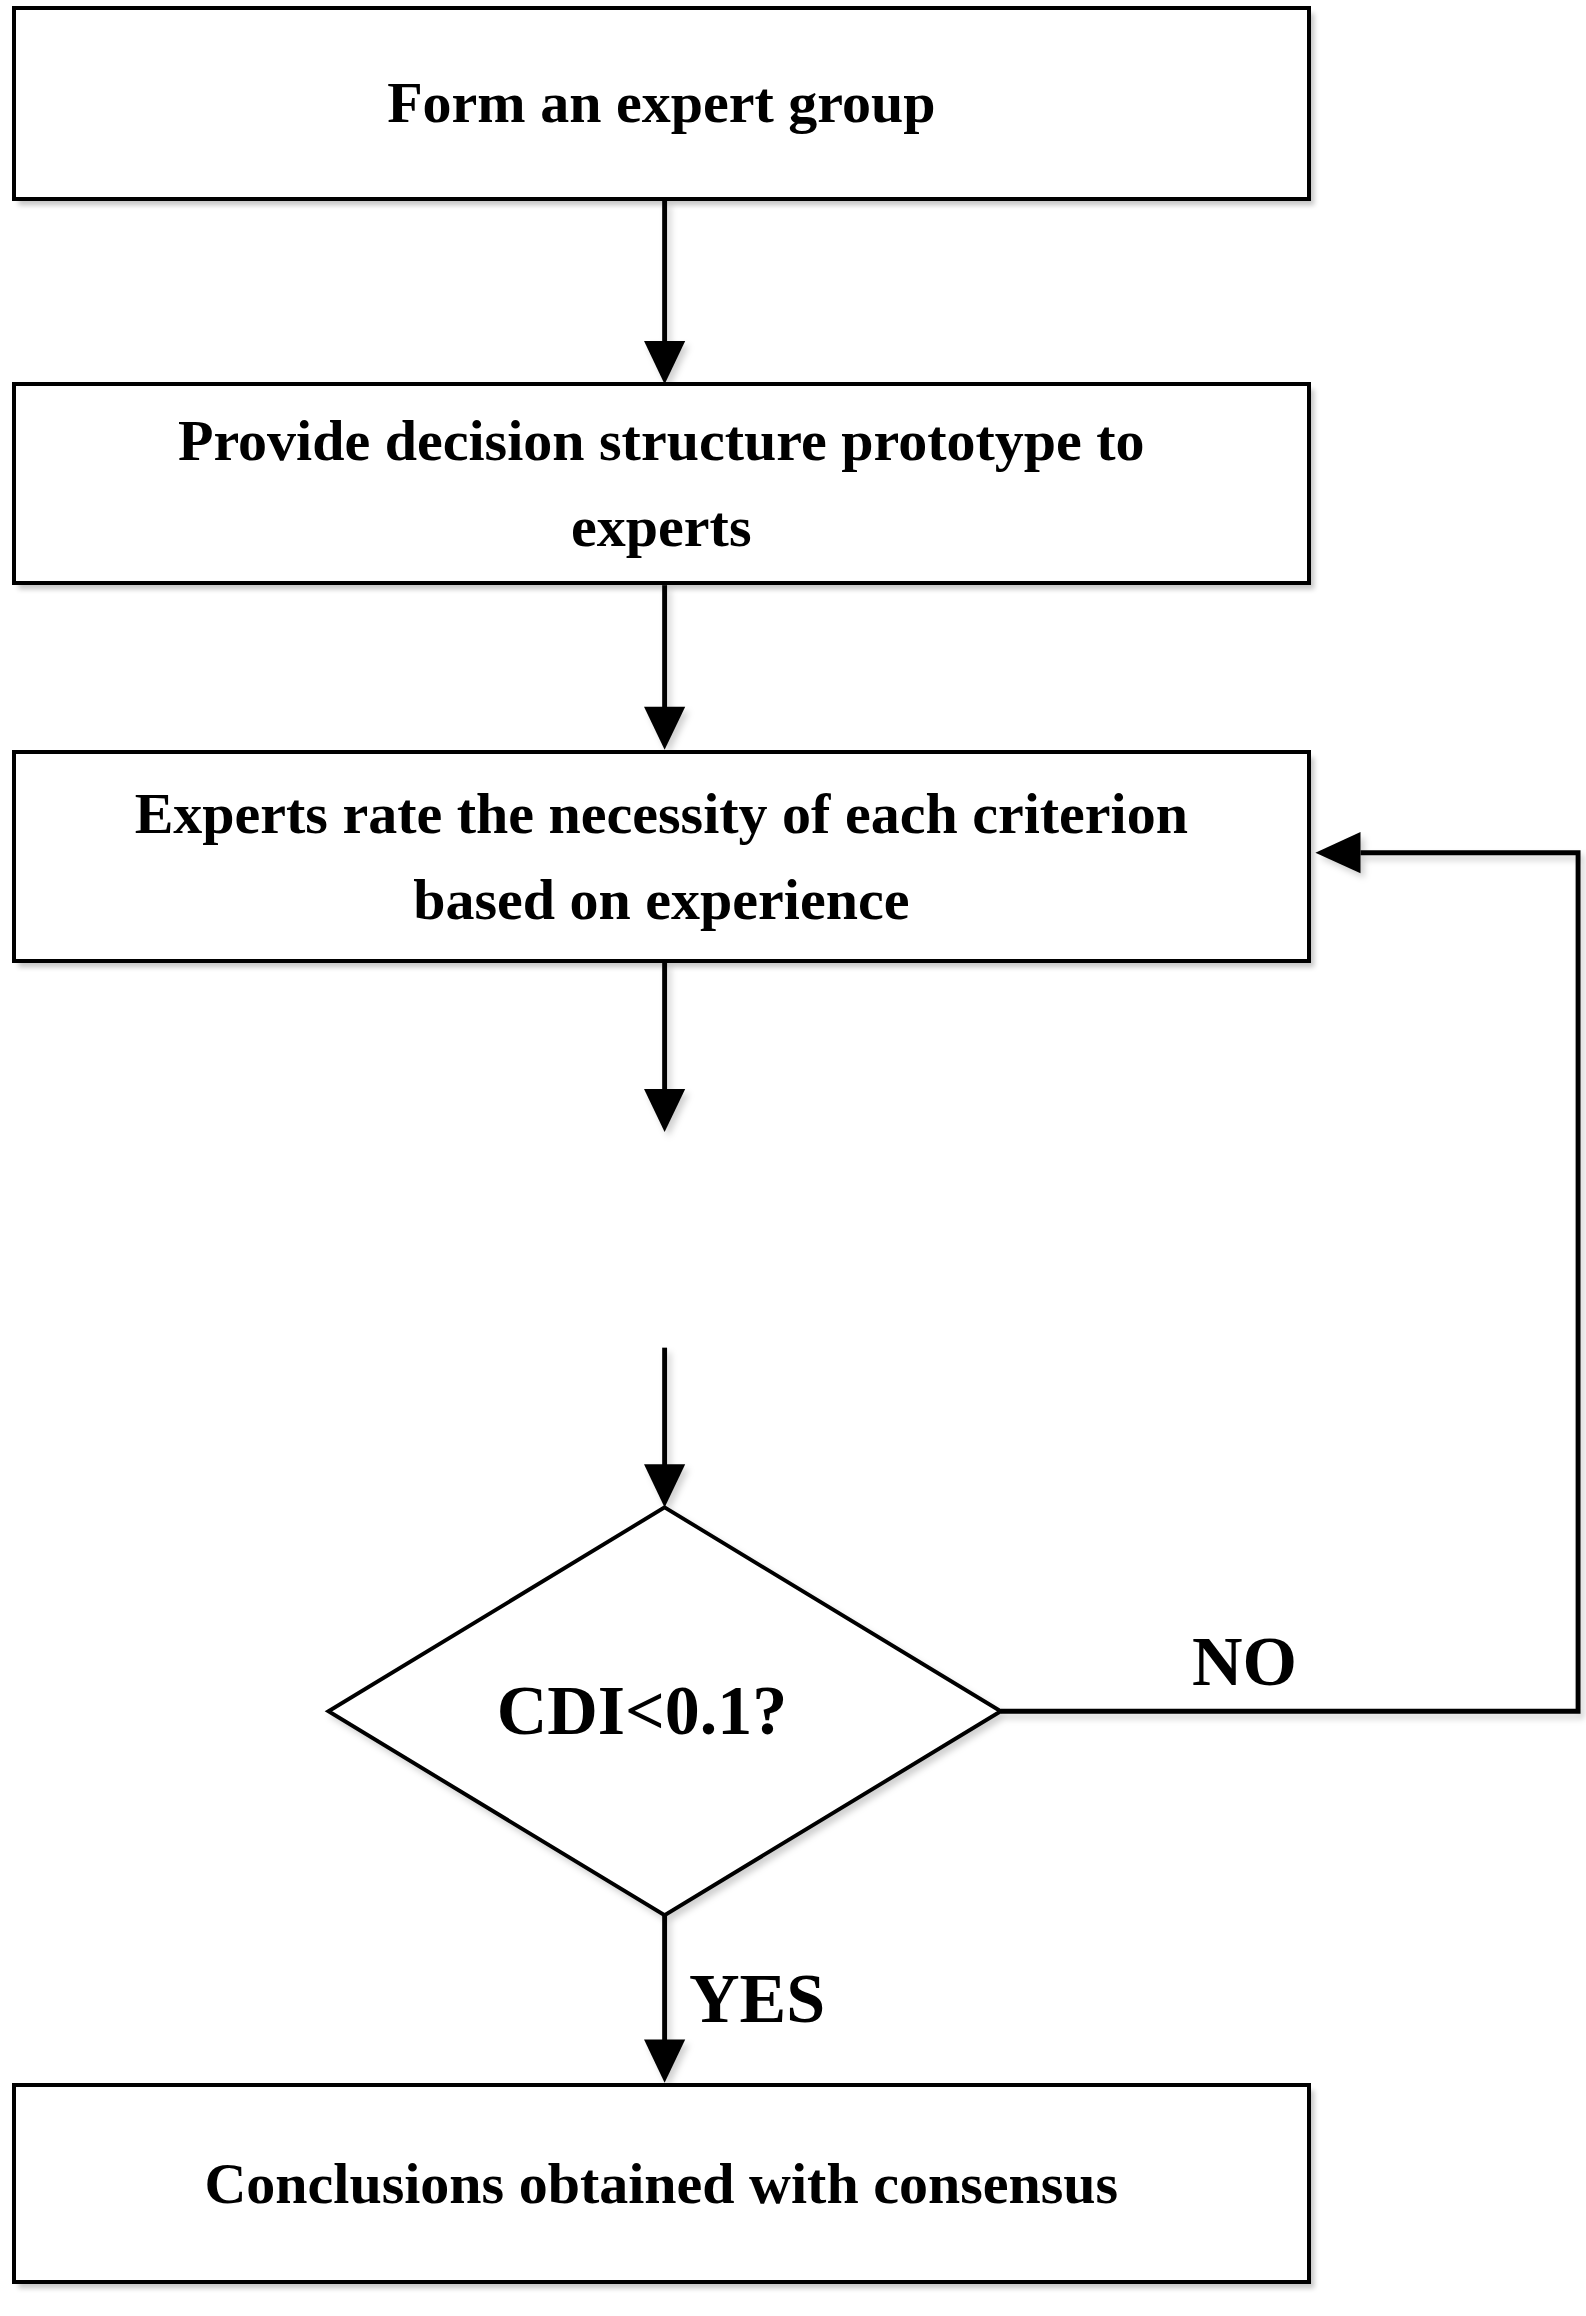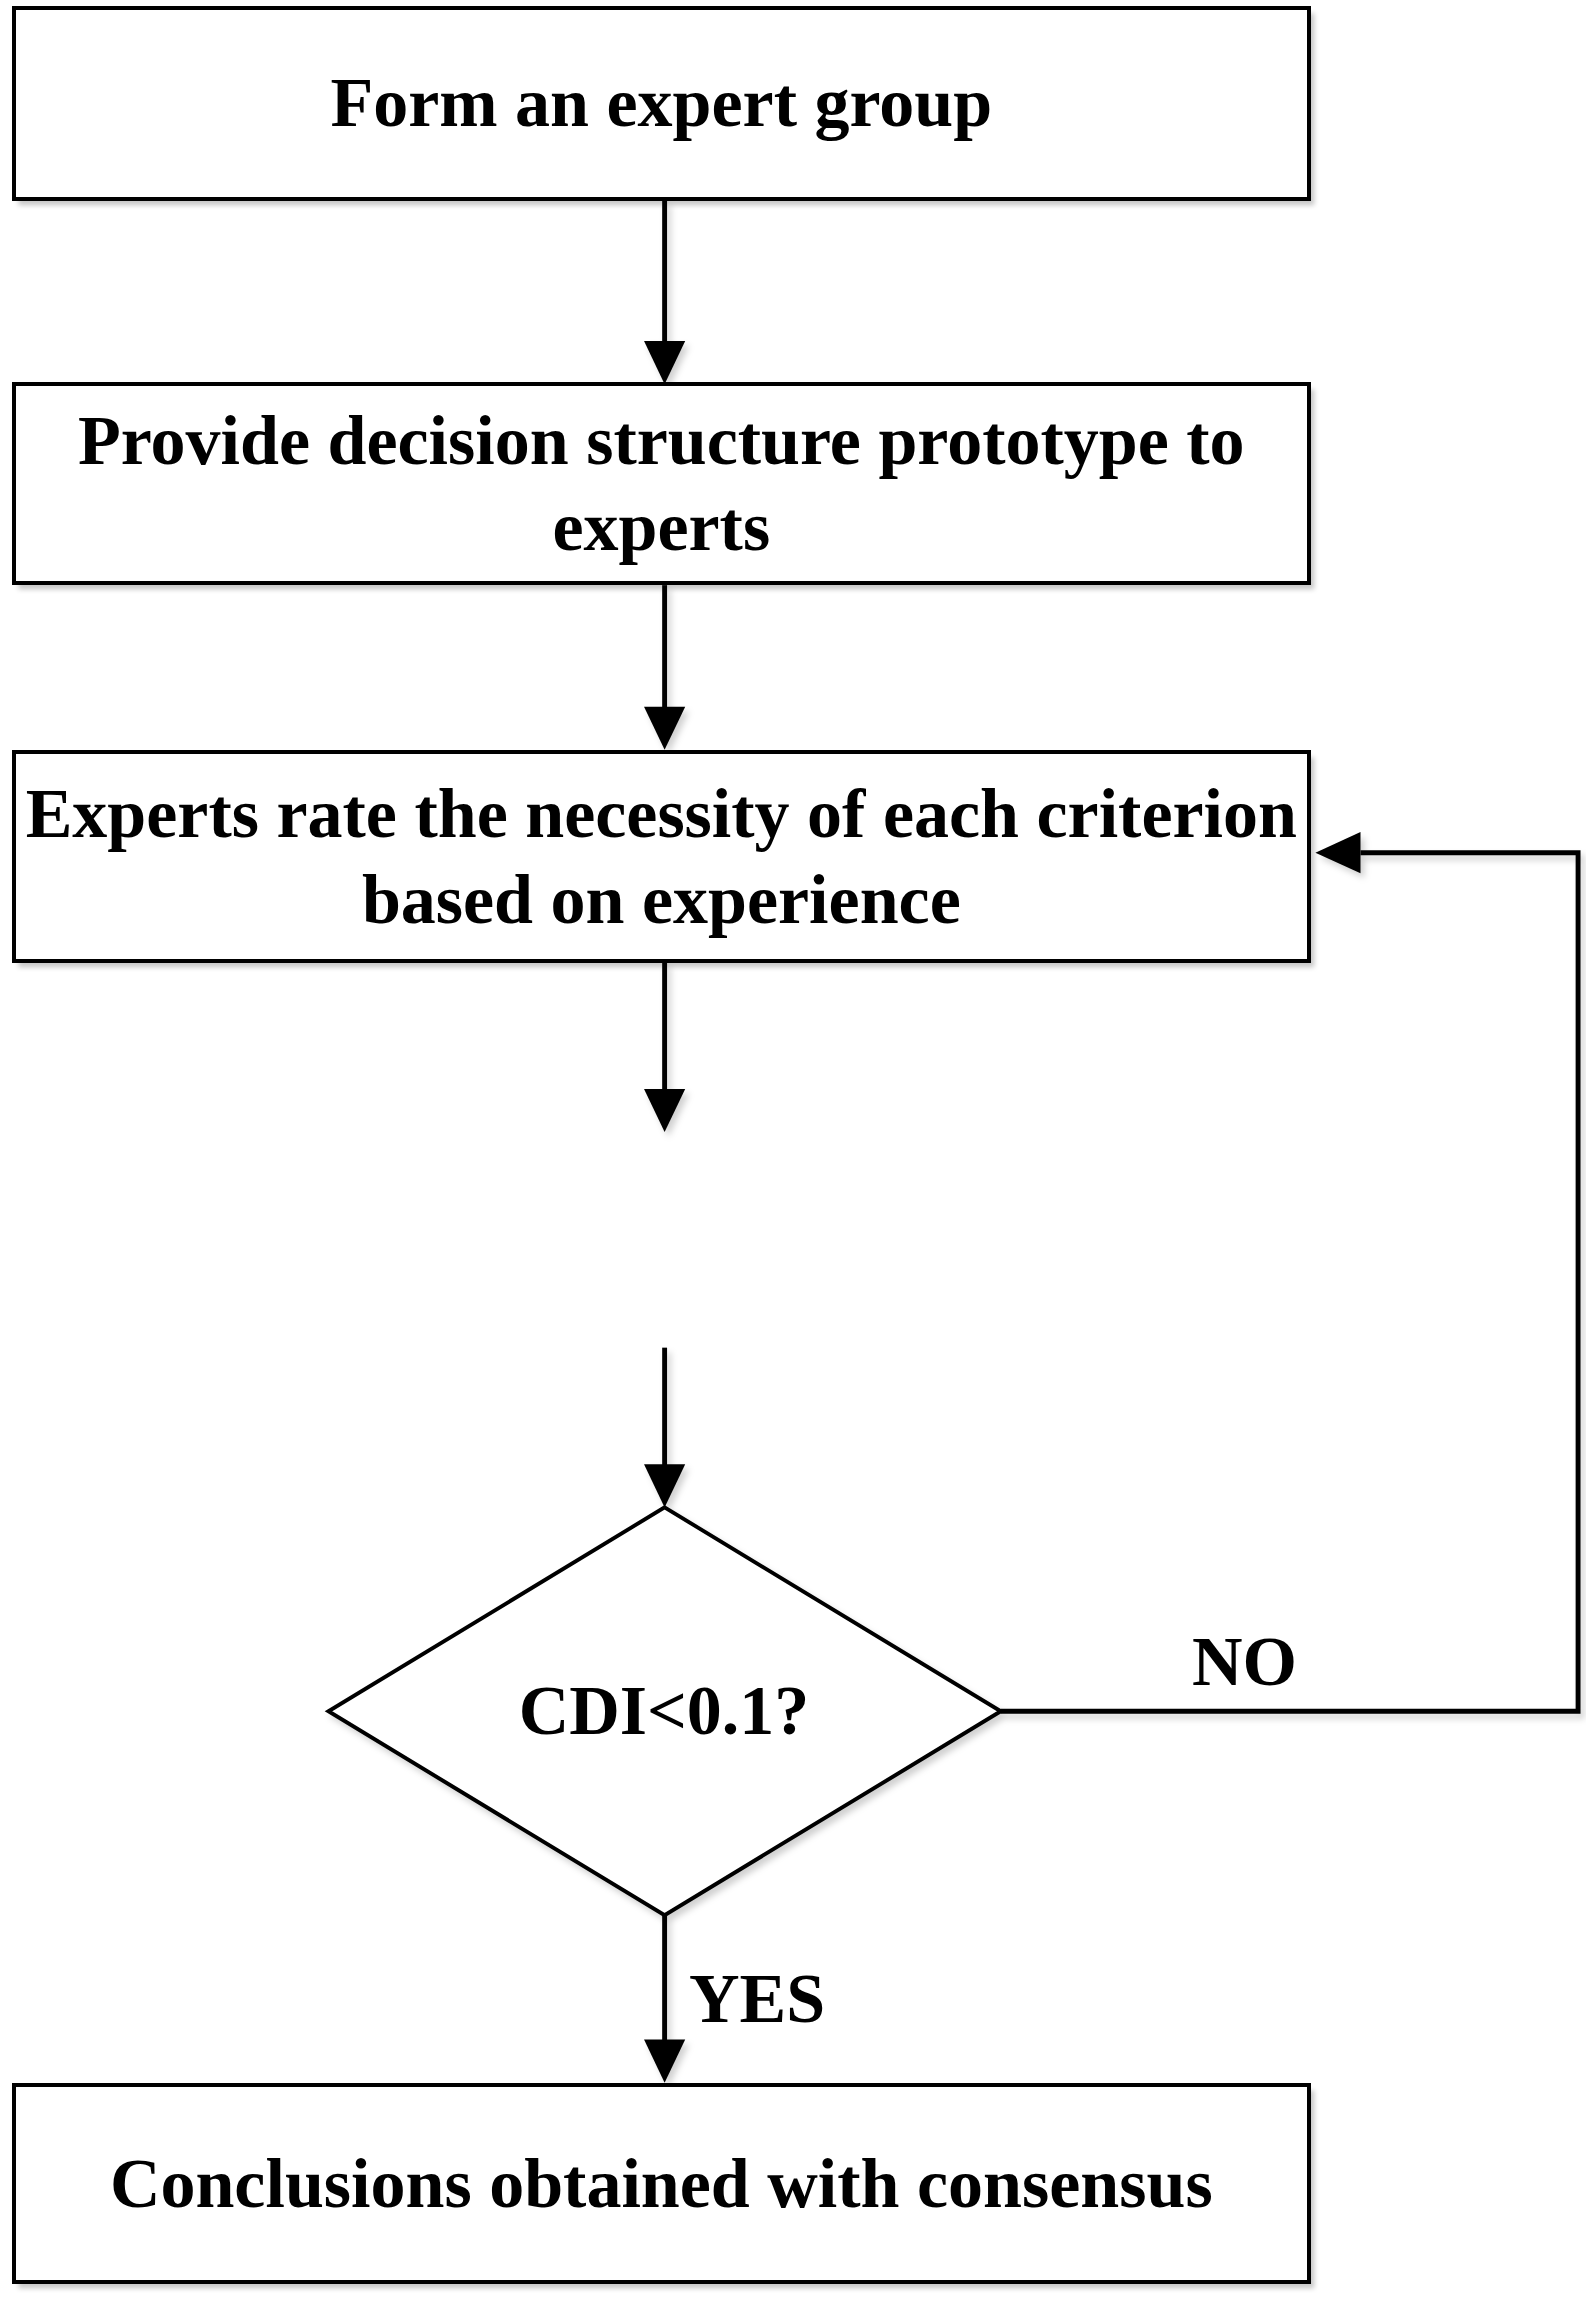--- a/index.html
+++ b/index.html
@@ -31,21 +31,21 @@
     border: 4.9px solid #000000;
     background: #ffffff;
     display: flex;
     flex-direction: column;
     align-items: center;
     justify-content: center;
     box-shadow: 4.9px 5.9px 4.9px -1px rgba(0,0,0,0.22);
   }
   .ln {
     display: block;
-    font-size: 70px;
+    font-size: 58px;
     font-weight: bold;
     line-height: 86px;
     white-space: nowrap;
     text-align: center;
     color: #000000;
   }
   .ln:empty { display: none; }
   .flabel {
     position: absolute;
     font-size: 70px;
@@ -53,21 +53,21 @@
     line-height: 86px;
     text-align: center;
     white-space: nowrap;
     color: #000000;
   }
   #box1 { top: 5.9px;    height: 195px; }
   #box2 { top: 382px;  height: 203px; }
   #box3 { top: 750px;  height: 213px; }
   #box4 { top: 1132px; height: 216px; }
   #box5 { top: 2083px; height: 201px; }
-  #decision-label { left: 370px;  top: 1668px; width: 588px; }
+  #decision-label { left: 348px;  top: 1668px; width: 588px; }
   #no-label       { left: 1127px; top: 1619px; width: 235px; }
   #yes-label      { left: 649px;  top: 1956px; width: 216px; }
 </style>
 </head>
 <body>
 
 <div class="canvas">
 
   <svg class="layer" viewBox="0 0 1619 2363" xmlns="http://www.w3.org/2000/svg">
     <defs>

